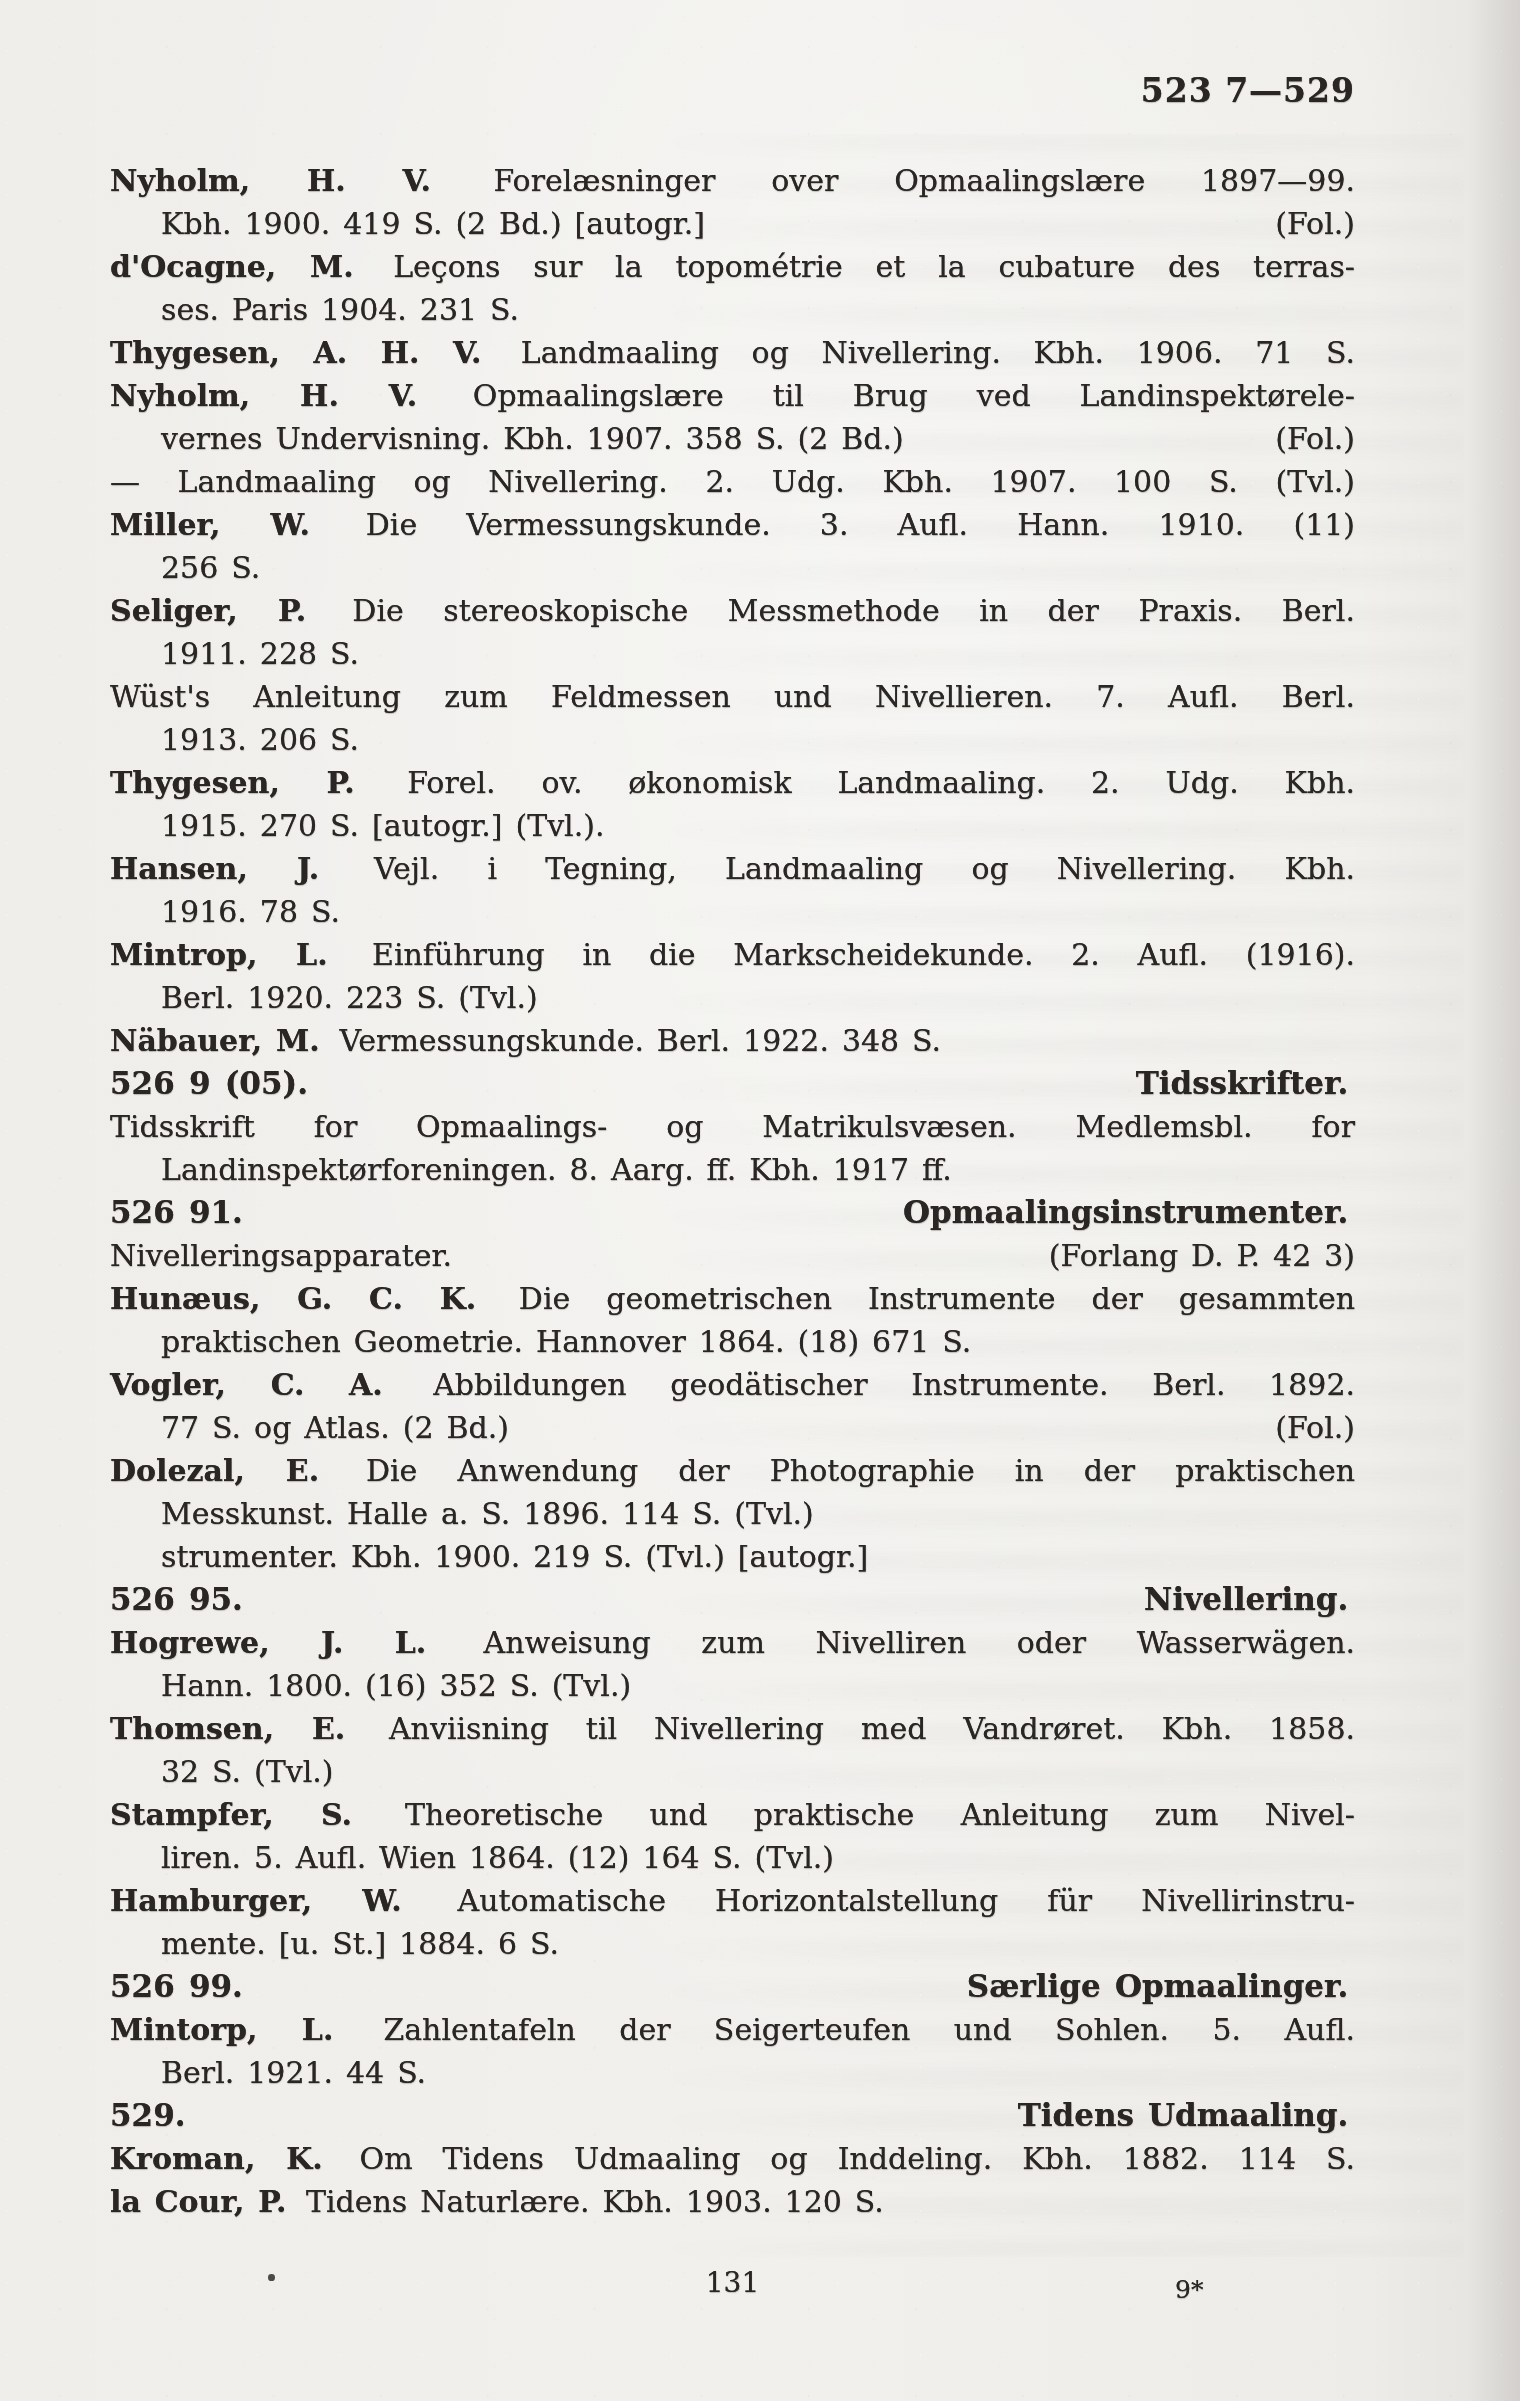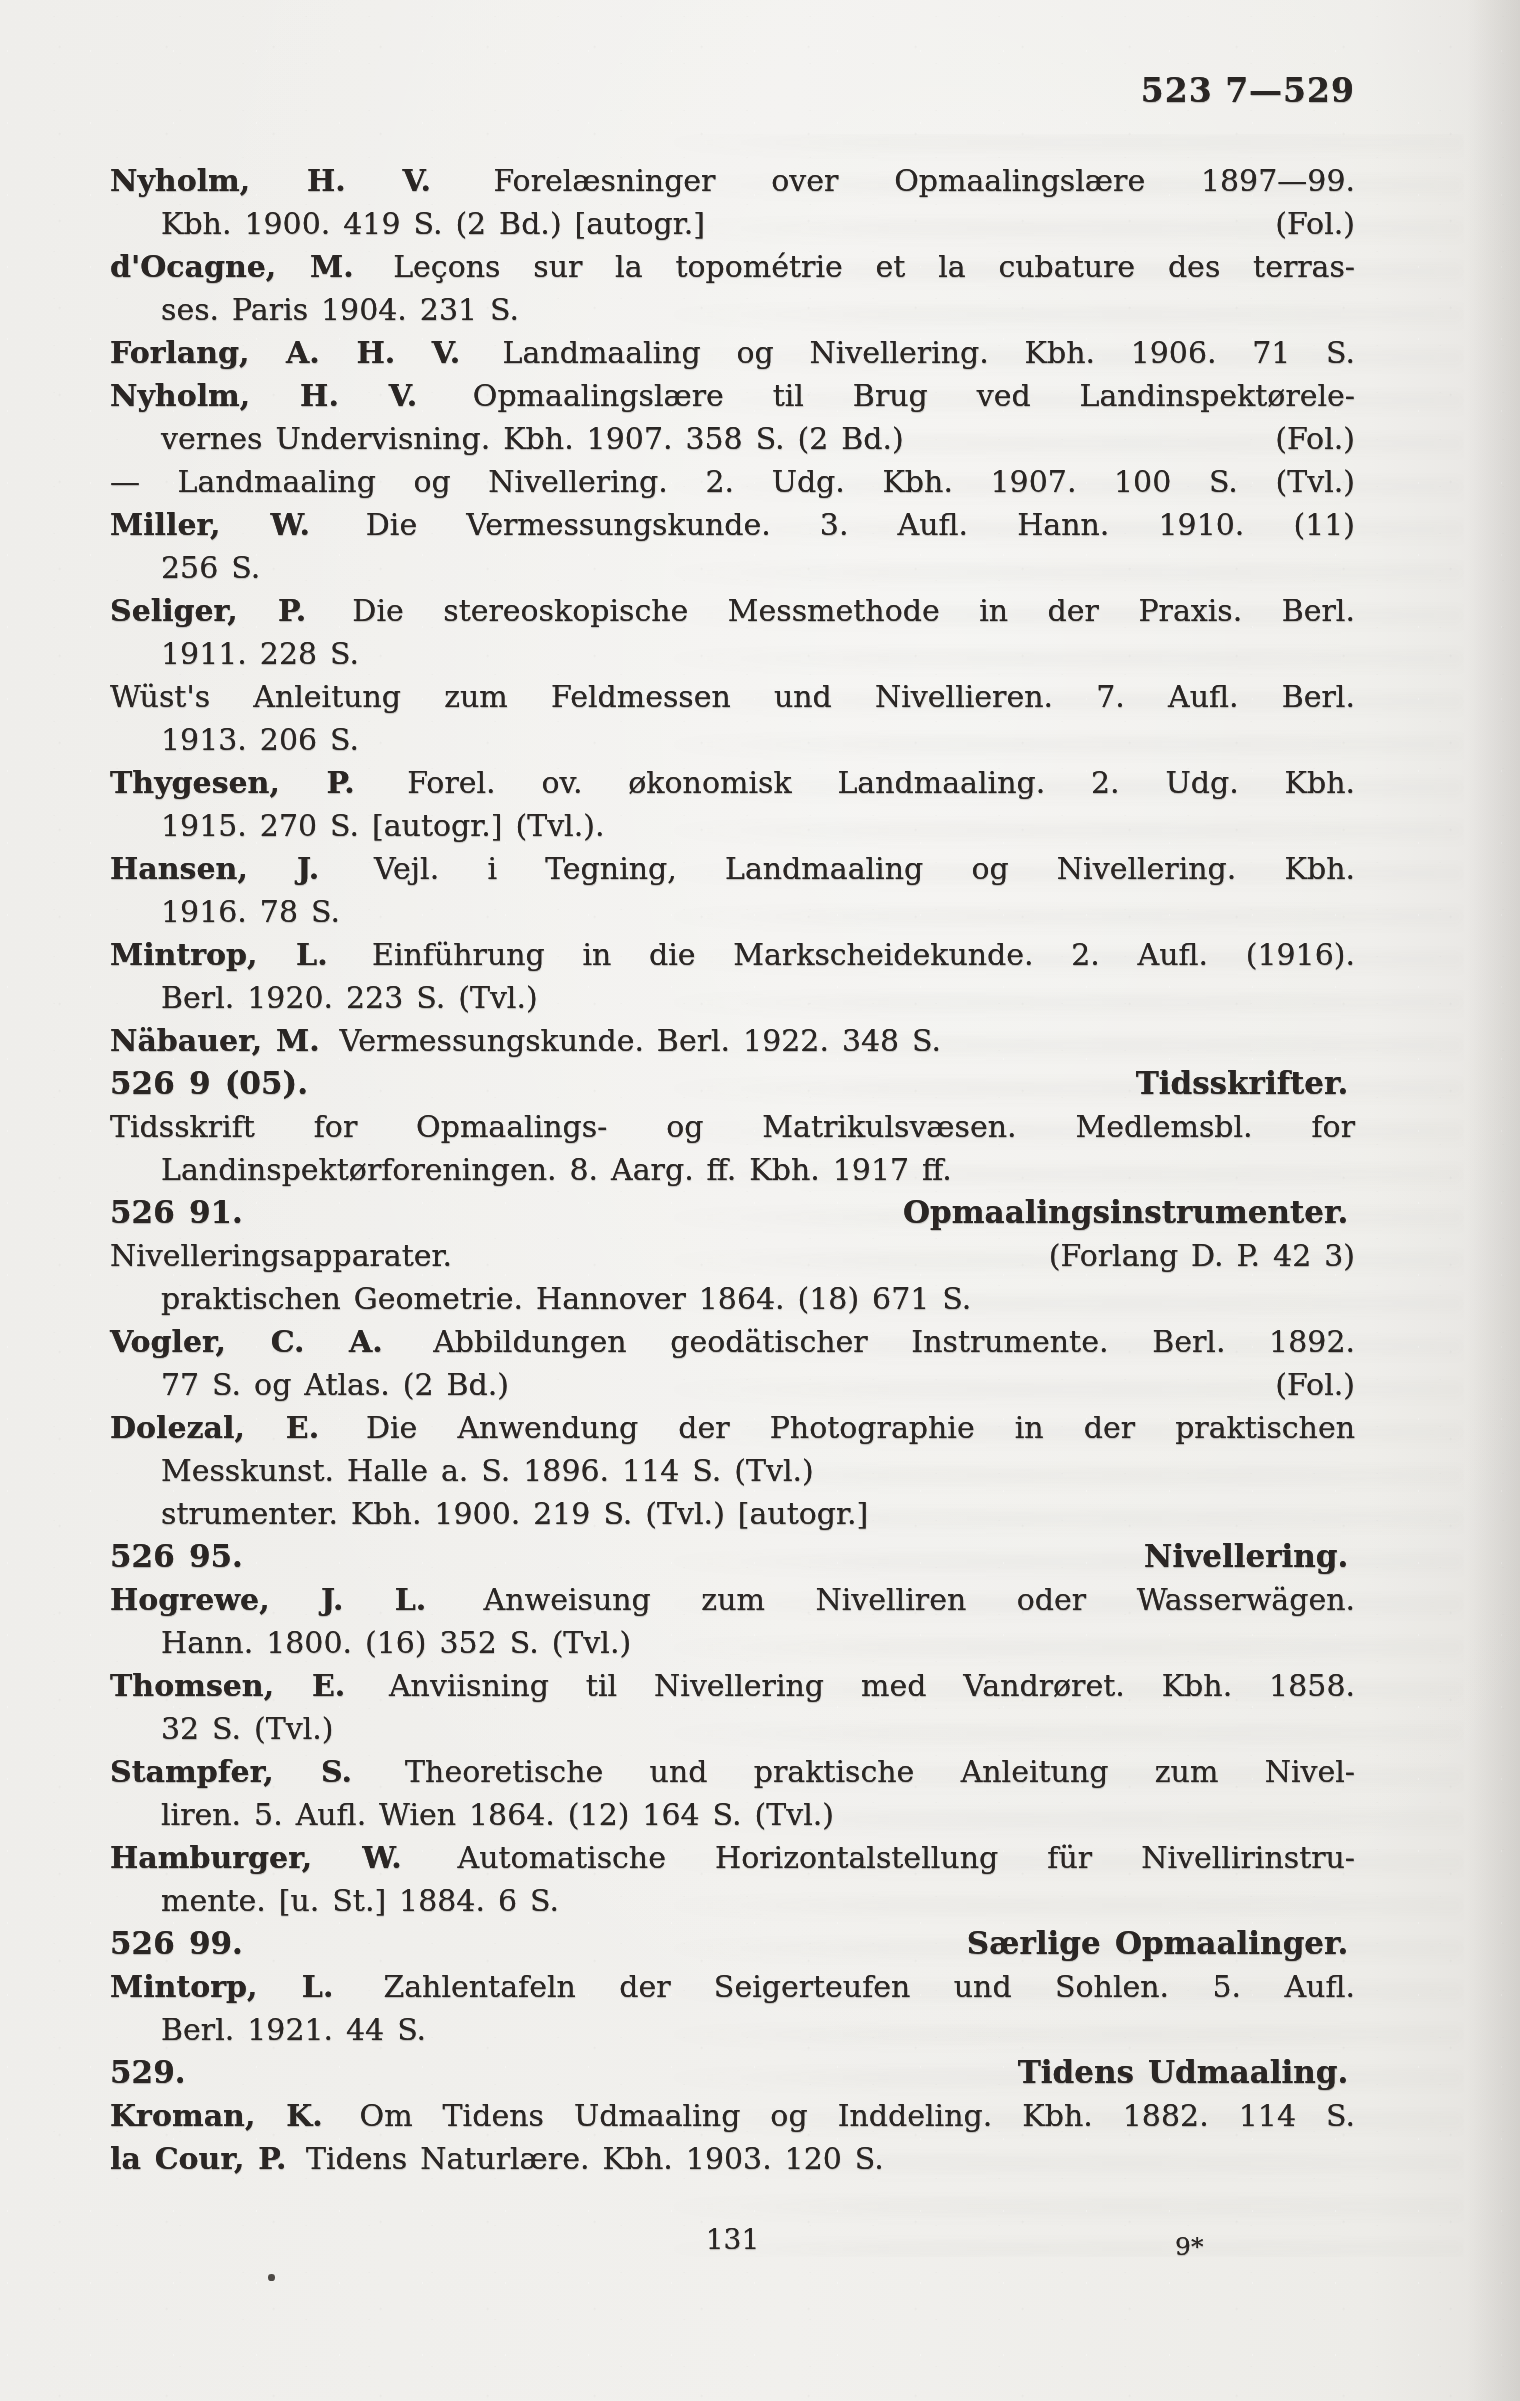--- a/index.html
+++ b/index.html
@@ -135,21 +135,21 @@
     <div class="running-head">523 7—529</div>
 
     <div>
         <div class="line just"><span class="b">Nyholm, H. V.</span> <span>Forelæsninger over Opmaalingslære 1897—99.</span></div>
         <div class="line cont flexline">
           <span><span>Kbh. 1900. 419 S. (2 Bd.) [autogr.]</span></span>
           <span>(Fol.)</span>
         </div>
         <div class="line just"><span class="b">d'Ocagne, M.</span> <span>Leçons sur la topométrie et la cubature des terras-</span></div>
         <div class="line cont"><span>ses. Paris 1904. 231 S.</span></div>
-        <div class="line just"><span class="b">Forlang, A. H. V.</span> <span>Landmaaling og Nivellering. Kbh. 1906. 71 S.</span></div>
+        <div class="line just"><span class="b">Thygesen, A. H. V.</span> <span>Landmaaling og Nivellering. Kbh. 1906. 71 S.</span></div>
         <div class="line just"><span class="b">Nyholm, H. V.</span> <span>Opmaalingslære til Brug ved Landinspektørele-</span></div>
         <div class="line cont flexline">
           <span><span>vernes Undervisning. Kbh. 1907. 358 S. (2 Bd.)</span></span>
           <span>(Fol.)</span>
         </div>
         <div class="line just"><span>— Landmaaling og Nivellering. 2. Udg. Kbh. 1907. 100 S. (Tvl.)</span></div>
         <div class="line just"><span class="b">Miller, W.</span> <span>Die Vermessungskunde. 3. Aufl. Hann. 1910. (11)</span></div>
         <div class="line cont"><span>256 S.</span></div>
         <div class="line just"><span class="b">Seliger, P.</span> <span>Die stereoskopische Messmethode in der Praxis. Berl.</span></div>
         <div class="line cont"><span>1911. 228 S.</span></div>
@@ -169,20 +169,21 @@
         <div class="line just"><span>Tidsskrift for Opmaalings- og Matrikulsvæsen. Medlemsbl. for</span></div>
         <div class="line cont"><span>Landinspektørforeningen. 8. Aarg. ff. Kbh. 1917 ff.</span></div>
         <div class="line flexline sect">
           <span class="b">526 91.</span>
           <span class="b">Opmaalingsinstrumenter.</span>
         </div>
         <div class="line flexline">
           <span><span>Nivelleringsapparater.</span></span>
           <span>(Forlang D. P. 42 3)</span>
         </div>
+        <div class="line just"><span class="b">Hunæus, G. C. K.</span> <span>Die geometrischen Instrumente der gesammten</span></div>
         <div class="line cont"><span>praktischen Geometrie. Hannover 1864. (18) 671 S.</span></div>
         <div class="line just"><span class="b">Vogler, C. A.</span> <span>Abbildungen geodätischer Instrumente. Berl. 1892.</span></div>
         <div class="line cont flexline">
           <span><span>77 S. og Atlas. (2 Bd.)</span></span>
           <span>(Fol.)</span>
         </div>
         <div class="line just"><span class="b">Dolezal, E.</span> <span>Die Anwendung der Photographie in der praktischen</span></div>
         <div class="line cont"><span>Messkunst. Halle a. S. 1896. 114 S. (Tvl.)</span></div>
         <div class="line cont"><span>strumenter. Kbh. 1900. 219 S. (Tvl.) [autogr.]</span></div>
         <div class="line flexline sect">

